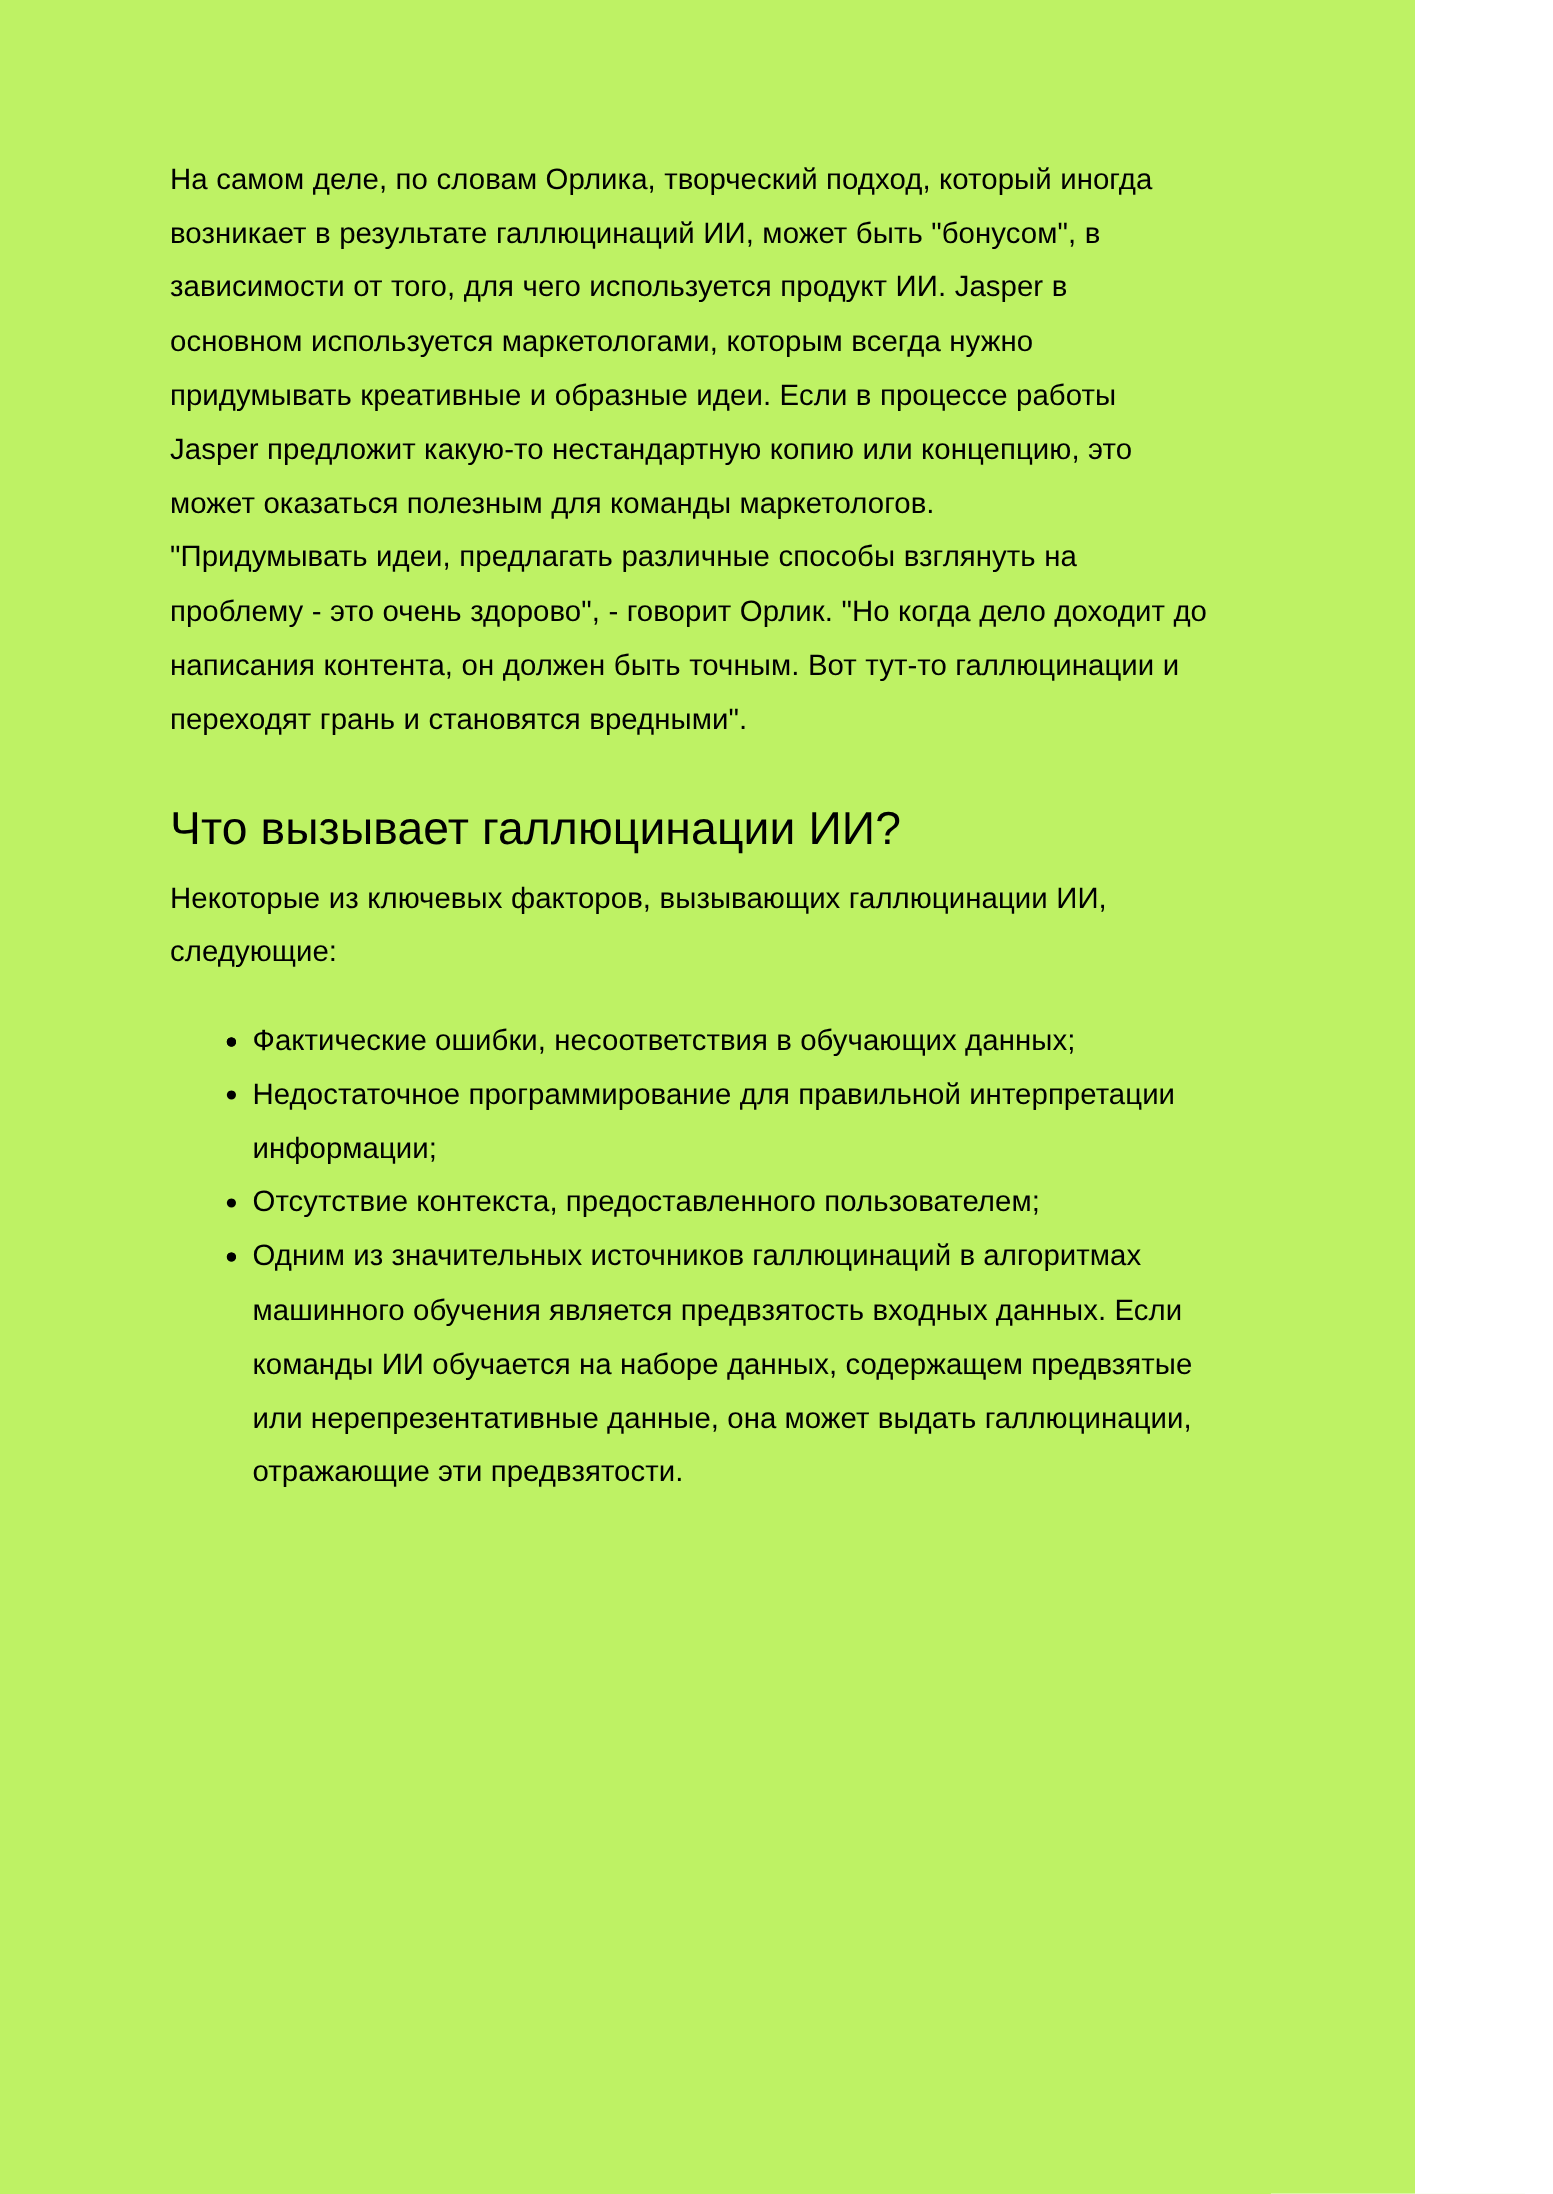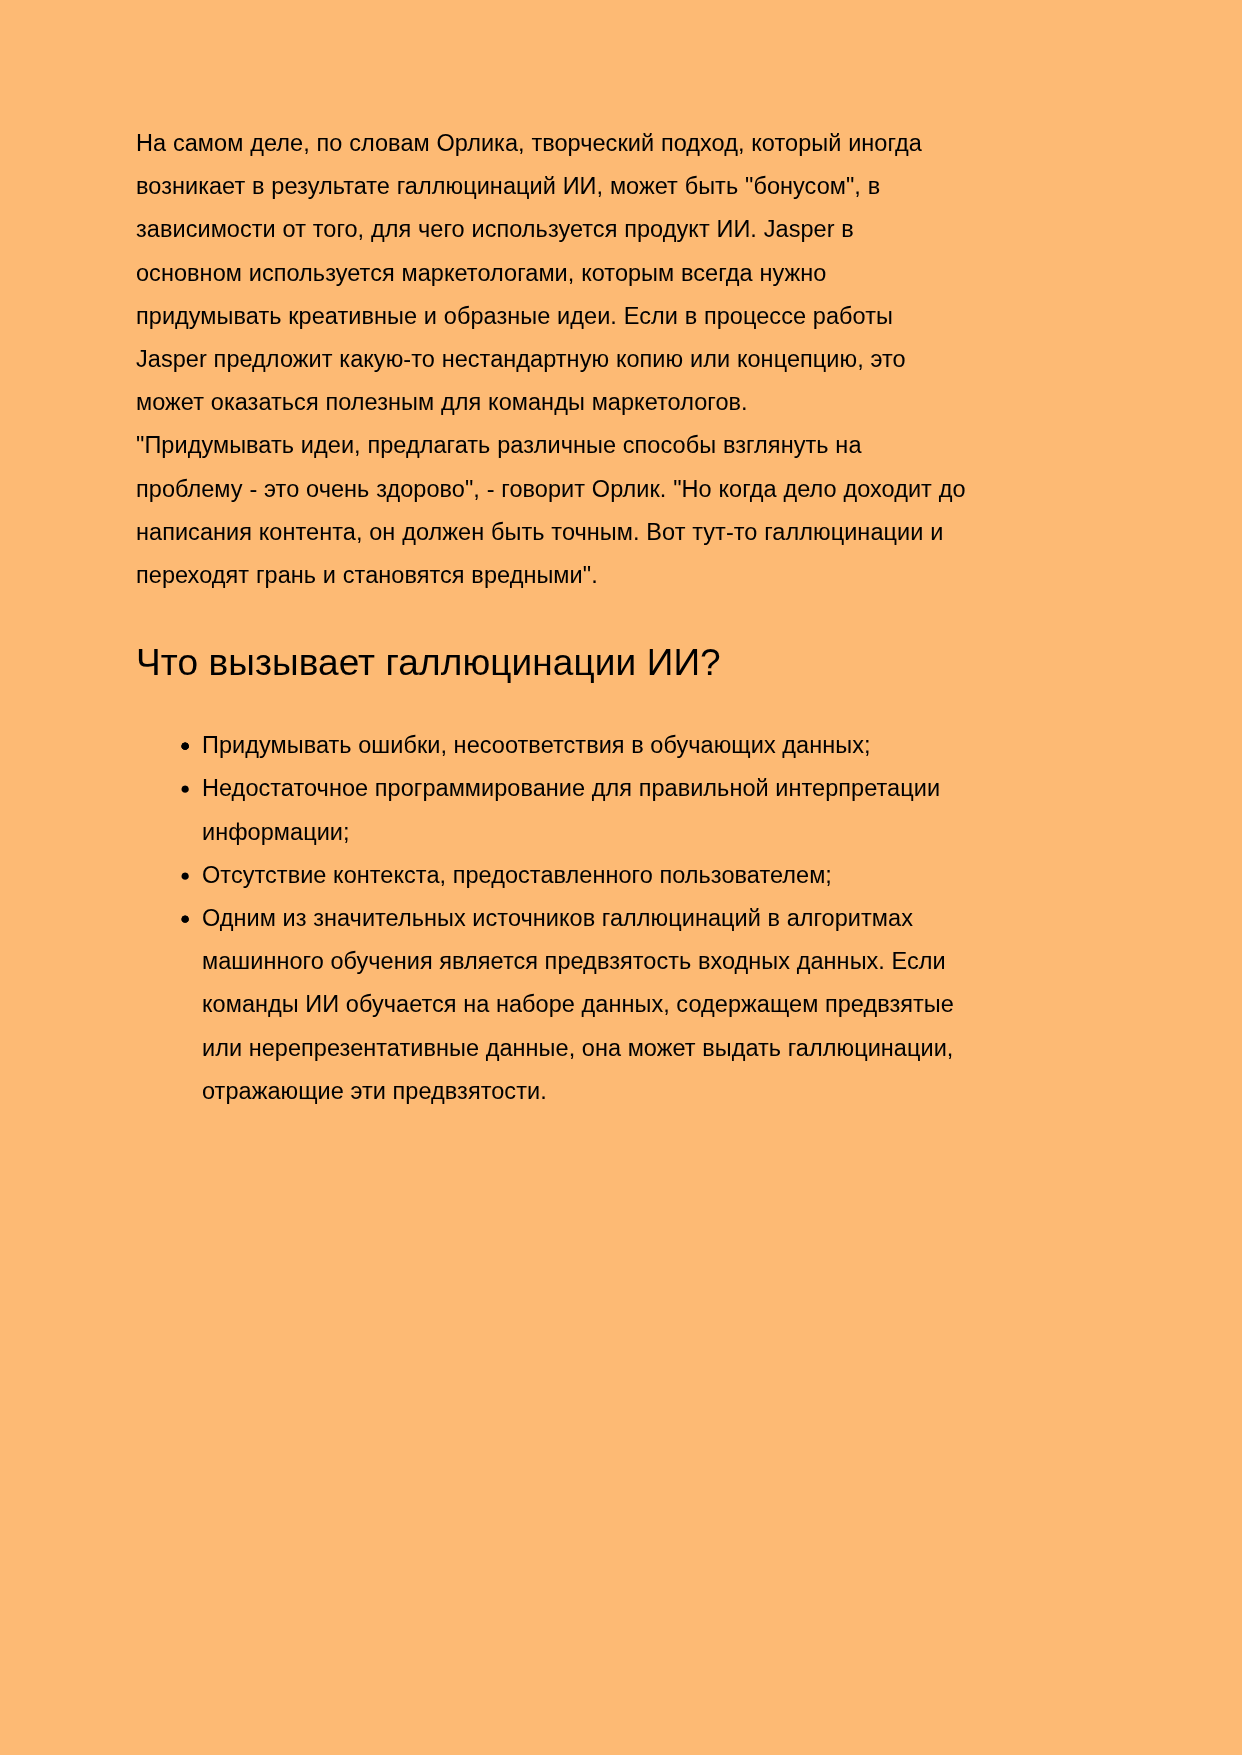--- a/index.html
+++ b/index.html
@@ -9,23 +9,23 @@
   }
   body {
     width: 1242px;
     height: 1755px;
     font-family: "Liberation Sans", "DejaVu Sans", sans-serif;
     color: #000000;
     -webkit-font-smoothing: antialiased;
   }
   .page {
     position: relative;
-    width: 1242px;
+    width: 1132px;
     height: 1755px;
-    background: #fdba74;
+    background: #bef264;
     box-sizing: border-box;
     padding: 0;
     overflow: hidden;
   }
   .content {
     position: absolute;
     left: 136px;
     top: 122px;
     width: 830px;
   }
@@ -83,33 +83,34 @@
     <p class="body-para">На самом деле, по словам Орлика, творческий подход, который иногда возникает в результате галлюцинаций ИИ, может быть "бонусом", в зависимости от того, для чего используется продукт ИИ. Jasper в основном используется маркетологами, которым всегда нужно придумывать креативные и образные идеи. Если в процессе работы Jasper предложит какую-то нестандартную копию или концепцию, это может оказаться полезным для команды маркетологов.</p>
 
     <p class="body-para">"Придумывать идеи, предлагать различные способы взглянуть на проблему - это очень здорово", - говорит Орлик. "Но когда дело доходит до написания контента, он должен быть точным. Вот тут-то галлюцинации и переходят грань и становятся вредными".</p>
 
     <div class="spacer-heading-top"></div>
 
     <h2 class="section-heading">Что вызывает галлюцинации ИИ?</h2>
 
     <div class="spacer-heading-bottom"></div>
 
+    <p class="body-para">Некоторые из ключевых факторов, вызывающих галлюцинации ИИ, следующие:</p>
 
     <div class="list-top-gap"></div>
 
     <ul class="bullet-list">
       <li>
         <span class="bullet-marker">●</span>
       </li>
       <li>
         <span class="bullet-marker">●</span>
       </li>
       <li>
         <span class="bullet-marker">●</span>
-        <span class="li-text">Придумывать ошибки, несоответствия в обучающих данных;</span>
+        <span class="li-text">Фактические ошибки, несоответствия в обучающих данных;</span>
       </li>
       <li>
         <span class="bullet-marker">●</span>
         <span class="li-text">Недостаточное программирование для правильной интерпретации информации;</span>
       </li>
       <li>
         <span class="bullet-marker">●</span>
         <span class="li-text">Отсутствие контекста, предоставленного пользователем;</span>
       </li>
       <li>

